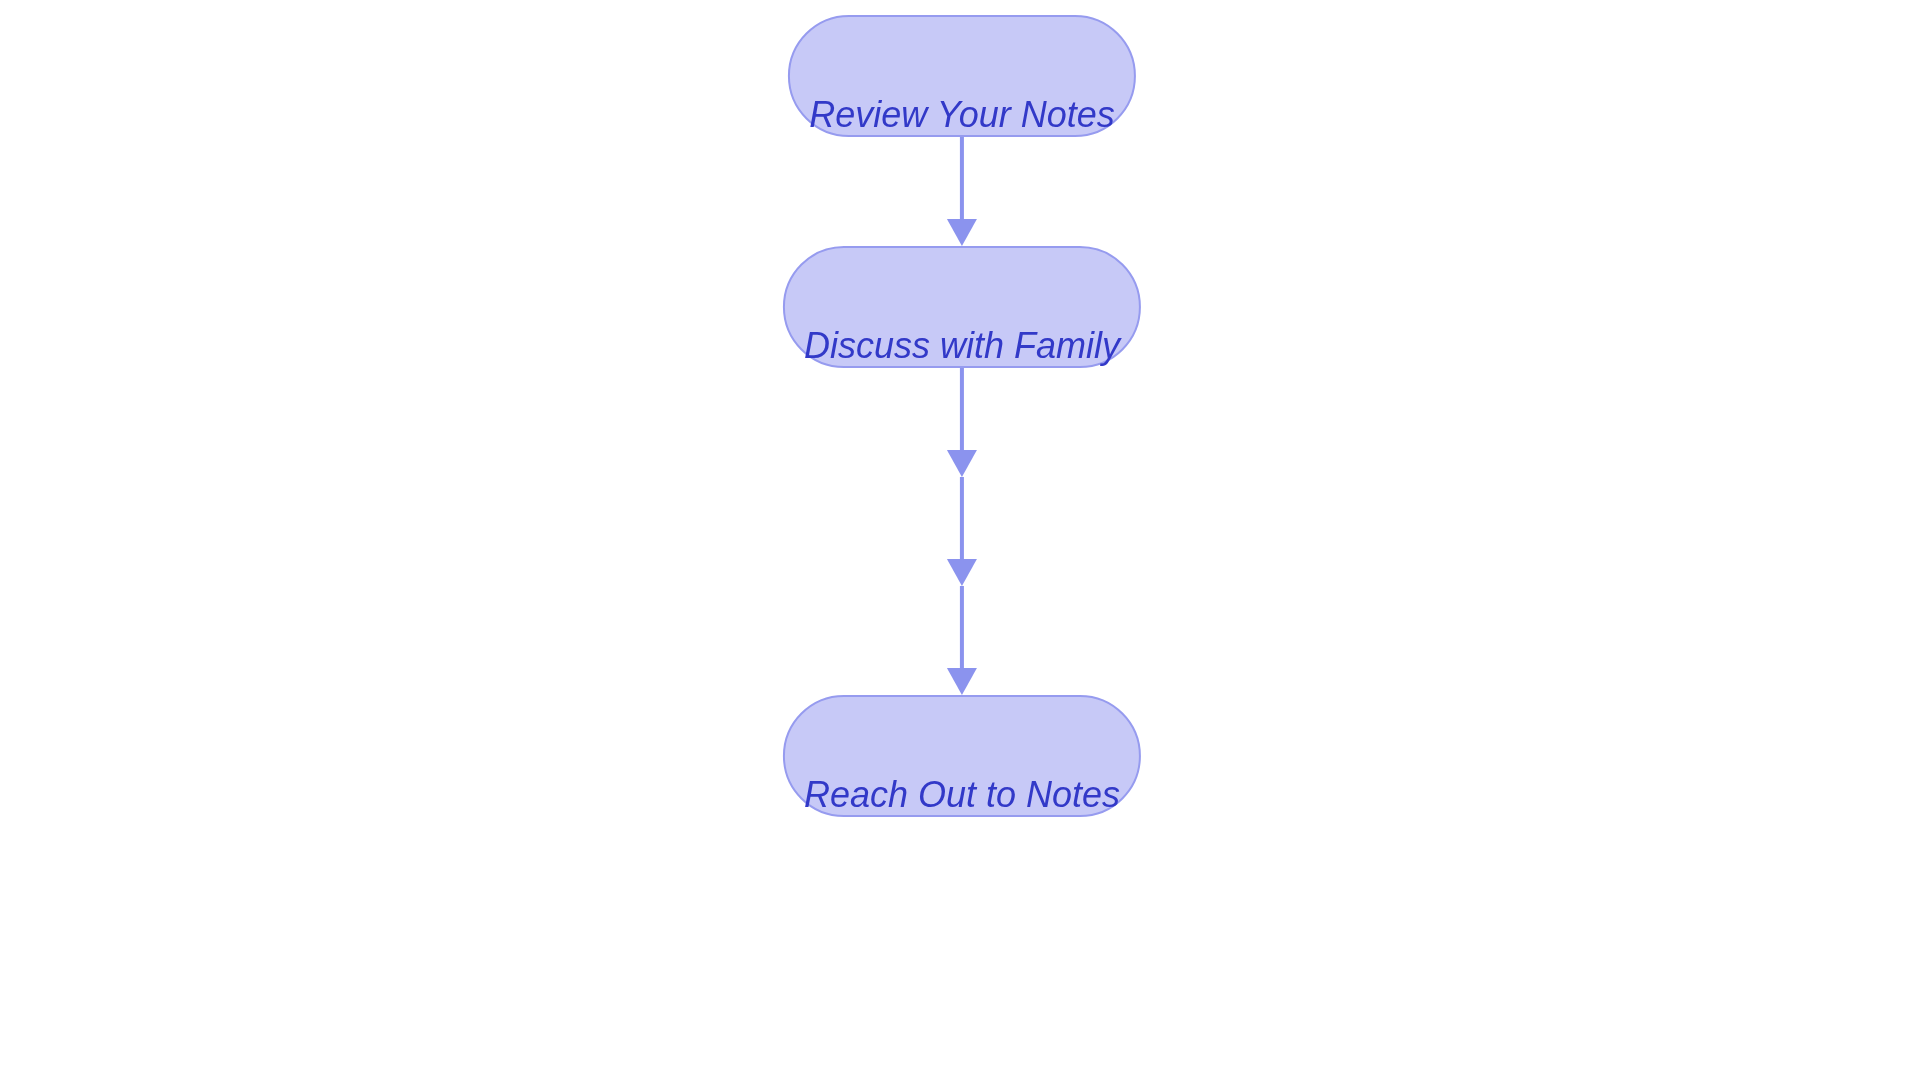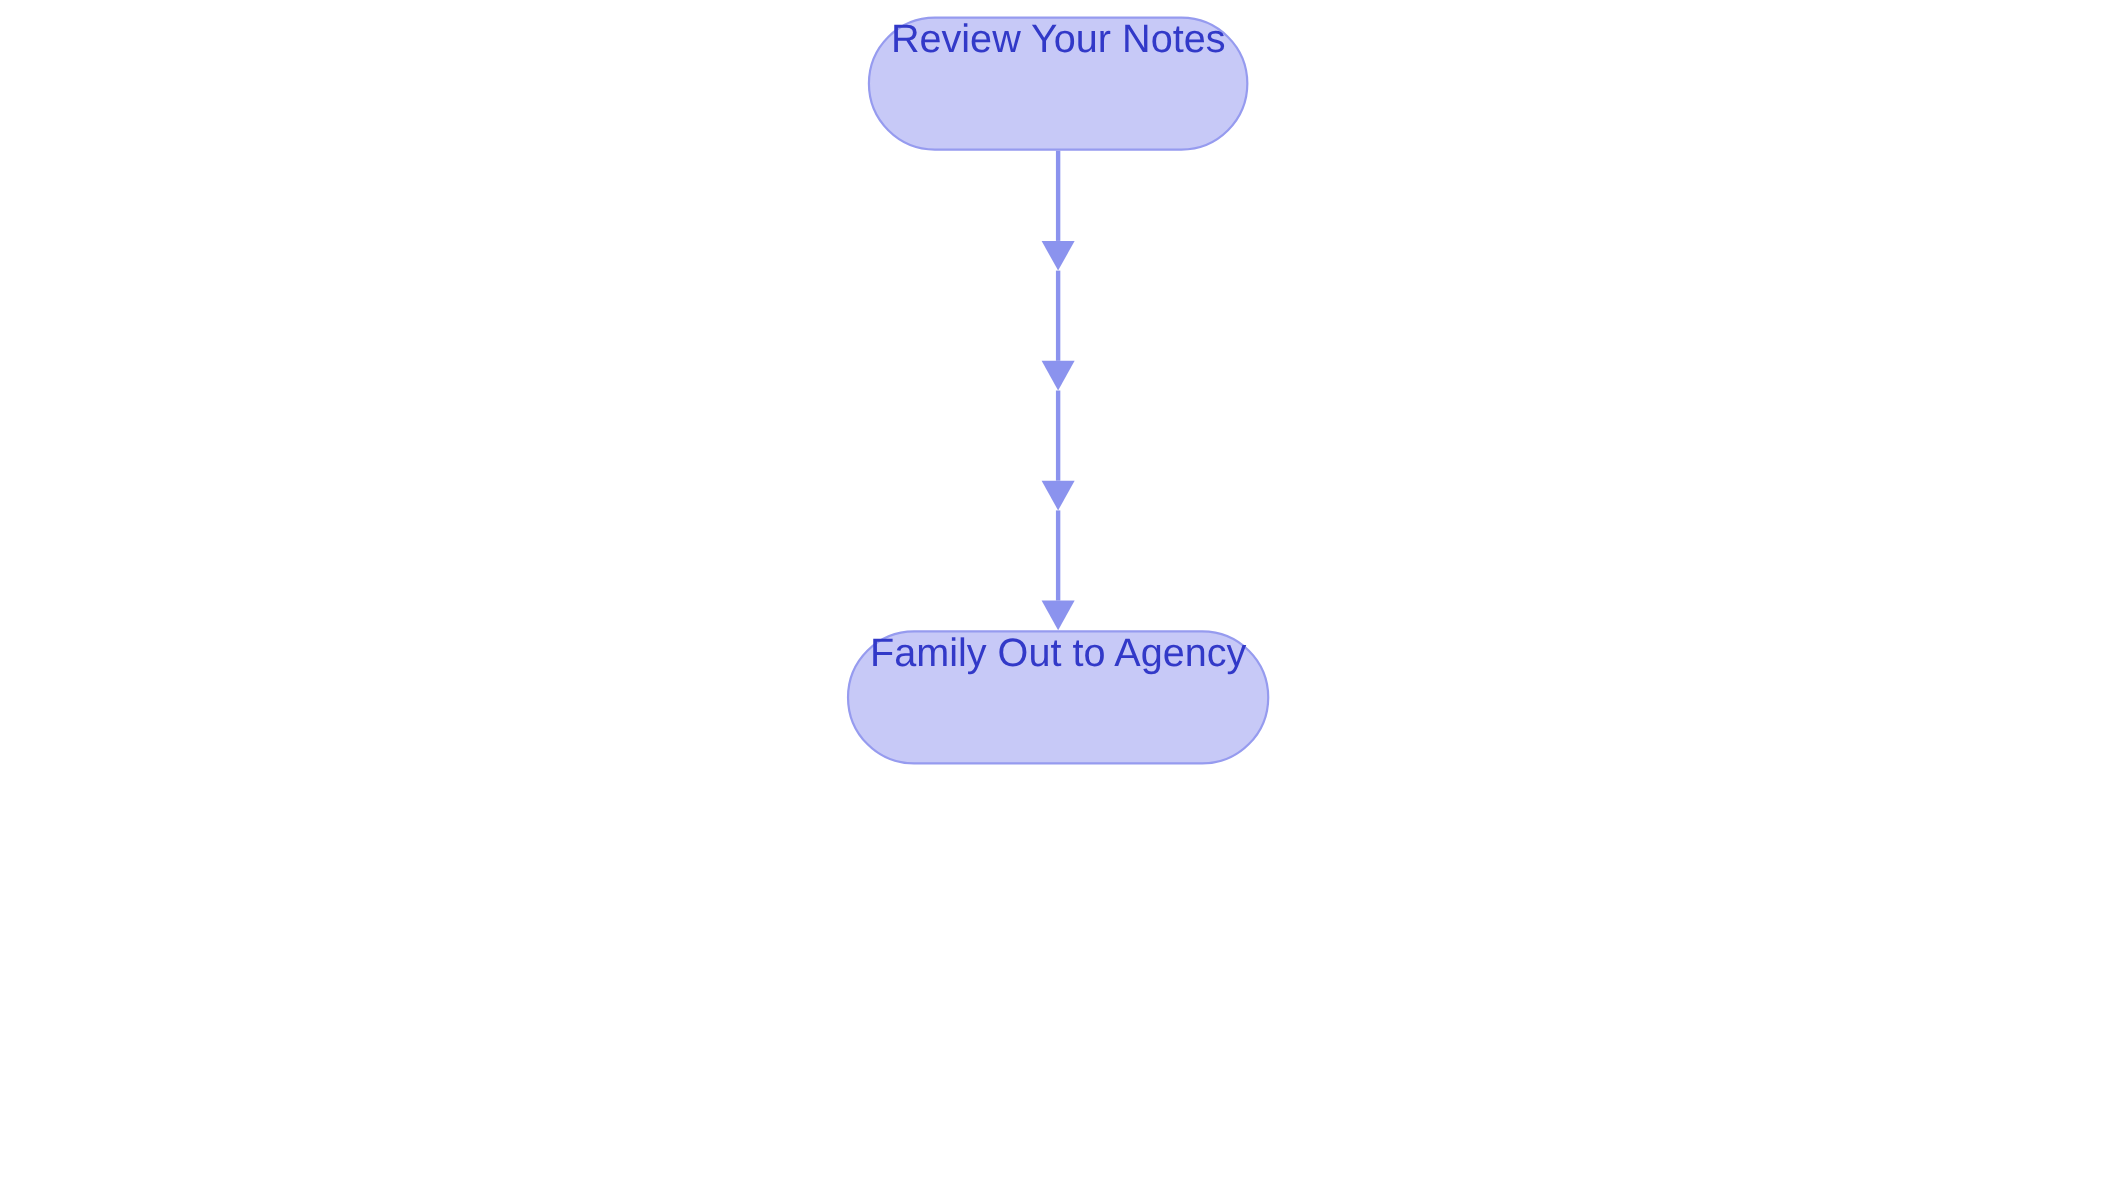--- a/index.html
+++ b/index.html
@@ -31,24 +31,25 @@
     display: flex;
     flex-direction: column;
     align-items: center;
   }
   .node {
     height: 122px;
     border-radius: 62px;
     background: var(--node-fill);
     border: 2.5px solid var(--node-border);
     display: flex;
-    align-items: flex-start;
+    align-items: flex-end;
     justify-content: center;
     padding: 0 19px;
     flex: none;
+    font-style: italic;
   }
   .node-label {
     font-size: 36px;
     font-weight: 400;
     color: var(--text-color);
     white-space: nowrap;
     line-height: 1;
     padding-bottom: 2px;
   }
   .connector {
@@ -81,36 +82,39 @@
 
     <div class="node">
       <span class="node-label">Review Your Notes</span>
     </div>
 
     <div class="connector">
       <div class="line"></div>
       <div class="head"></div>
     </div>
 
+    <div class="node">
+      <span class="node-label">Discuss with Family</span>
+    </div>
 
     <div class="connector">
       <div class="line"></div>
       <div class="head"></div>
     </div>
 
 
     <div class="connector">
       <div class="line"></div>
       <div class="head"></div>
     </div>
 
 
     <div class="connector">
       <div class="line"></div>
       <div class="head"></div>
     </div>
 
     <div class="node">
-      <span class="node-label">Family Out to Agency</span>
+      <span class="node-label">Reach Out to Notes</span>
     </div>
 
   </div>
 </div>
 
 </body></html>

